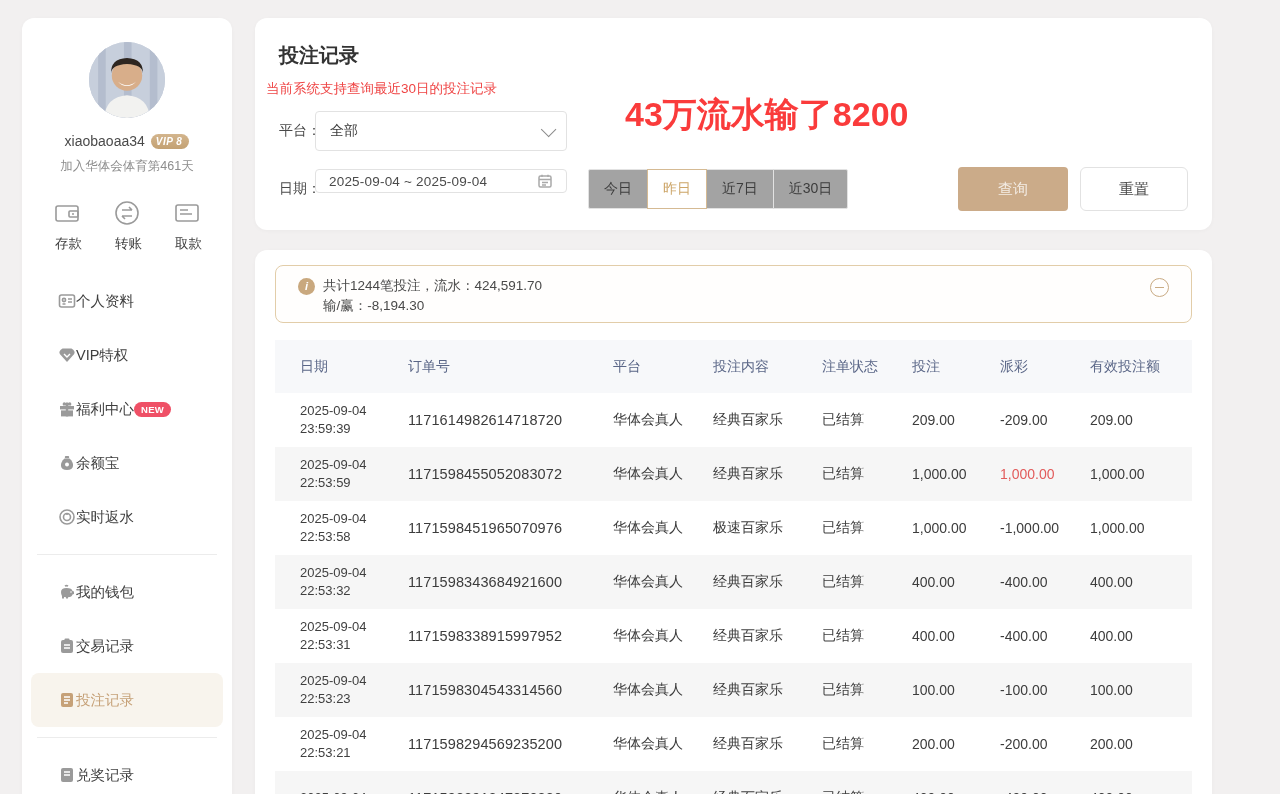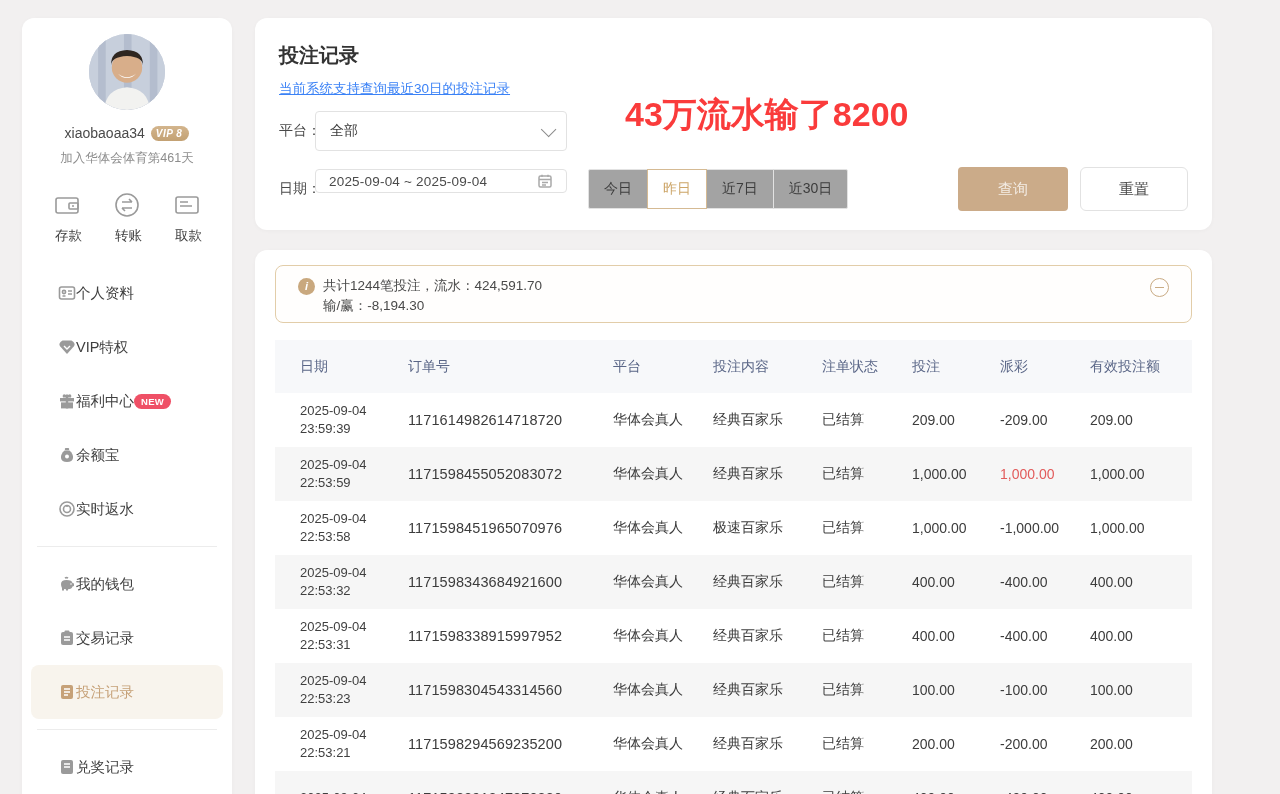--- a/index.html
+++ b/index.html
@@ -7,21 +7,21 @@
   body {
     font-family:"Liberation Sans","DejaVu Sans",sans-serif;
     background:#f2f0f0;
     position:relative;
     color:#3c3c3c;
   }
   .card { background:#fff; border-radius:12px; box-shadow:0 1px 4px rgba(0,0,0,.03); position:absolute; }
 
   
   .sidebar { left:22px; top:18px; width:210px; height:900px; }
-  .profile { text-align:center; padding-top:16px; }
+  .profile { text-align:center; padding-top:24px; }
   .avatar { width:76px; height:76px; border-radius:50%; margin:0 auto; overflow:hidden; background:linear-gradient(180deg,#cfd6e2,#aab4c6); }
   .avatar svg { width:100%; height:100%; display:block; }
   .user-row { margin-top:15px; display:flex; align-items:center; justify-content:center; gap:6px; }
   .username { font-size:14px; color:#4a4a4a; }
   .vip-badge { background:linear-gradient(180deg,#d3b58d,#c3a173); color:#fff; font-size:10px; font-weight:bold; font-style:italic; padding:2px 7px 2px 5px; border-radius:9px; letter-spacing:.5px; }
   .join-text { margin-top:9px; font-size:12.5px; color:#8d8d8d; }
   .quick-actions { margin-top:23px; display:flex; justify-content:space-between; padding:0 30px; }
   .qa-item { display:flex; flex-direction:column; align-items:flex-end; gap:7px; cursor:pointer; }
   .qa-item svg { width:30px; height:30px; stroke:#9a9a9a; fill:none; stroke-width:1.6; }
   .qa-label { font-size:13.5px; color:#3f3f3f; }
@@ -30,21 +30,21 @@
   .menu-item svg { width:18px; height:18px; stroke:#9a9a9a; fill:none; stroke-width:1.6; flex:0 0 18px; }
   .menu-item.filled svg { fill:#9a9a9a; stroke:none; }
   .menu-item.active { margin:0 9px; padding-left:27px; border-radius:8px; background:#f8f4ed; color:#c6a178; }
   .menu-item.active svg { stroke:none; fill:#c6a178; }
   .new-badge { background:#ef5066; color:#fff; font-size:9.5px; font-weight:bold; padding:2px 7px; border-radius:9px; letter-spacing:.3px; }
   .divider { height:1px; background:#ececec; margin:10px 15px; }
 
   
   .card-filters { left:255px; top:18px; width:957px; height:212px; }
   .page-title { position:absolute; left:24px; top:24px; font-size:20px; font-weight:bold; color:#333; }
-  .page-subtitle { position:absolute; left:24px; top:62px; font-size:13.5px; color:#3b82f6;text-decoration:underline; }
+  .page-subtitle { position:absolute; left:11px; top:62px; font-size:13.5px; color:#ef4444; }
   .filter-label { position:absolute; left:24px; font-size:14px; color:#4a4a4a; }
   .lbl-platform { top:104px; }
   .lbl-date { top:162px; }
   .select-box { position:absolute; left:60px; top:93px; width:252px; height:40px; border:1px solid #e2e2e2; border-radius:4px; display:flex; align-items:center; justify-content:space-between; padding:0 14px; cursor:pointer; background:#fff; }
   .select-value { font-size:14px; color:#3c3c3c; }
   .chev { width:11px; height:11px; border-right:1.6px solid #8b8b8b; border-bottom:1.6px solid #8b8b8b; transform:rotate(45deg) translateY(-3px); }
   .date-box { position:absolute; left:60px; top:151px; width:252px; height:24px; border:1px solid #e2e2e2; border-radius:4px; display:flex; align-items:center; justify-content:space-between; padding:0 13px; background:#fff; cursor:pointer; }
   .date-value { font-size:13.5px; color:#4a4a4a; letter-spacing:.2px; }
   .cal-icon { width:16px; height:16px; stroke:#a9a9a9; fill:none; stroke-width:1.5; }
   .range-group { position:absolute; left:333px; top:151px; display:flex; }

